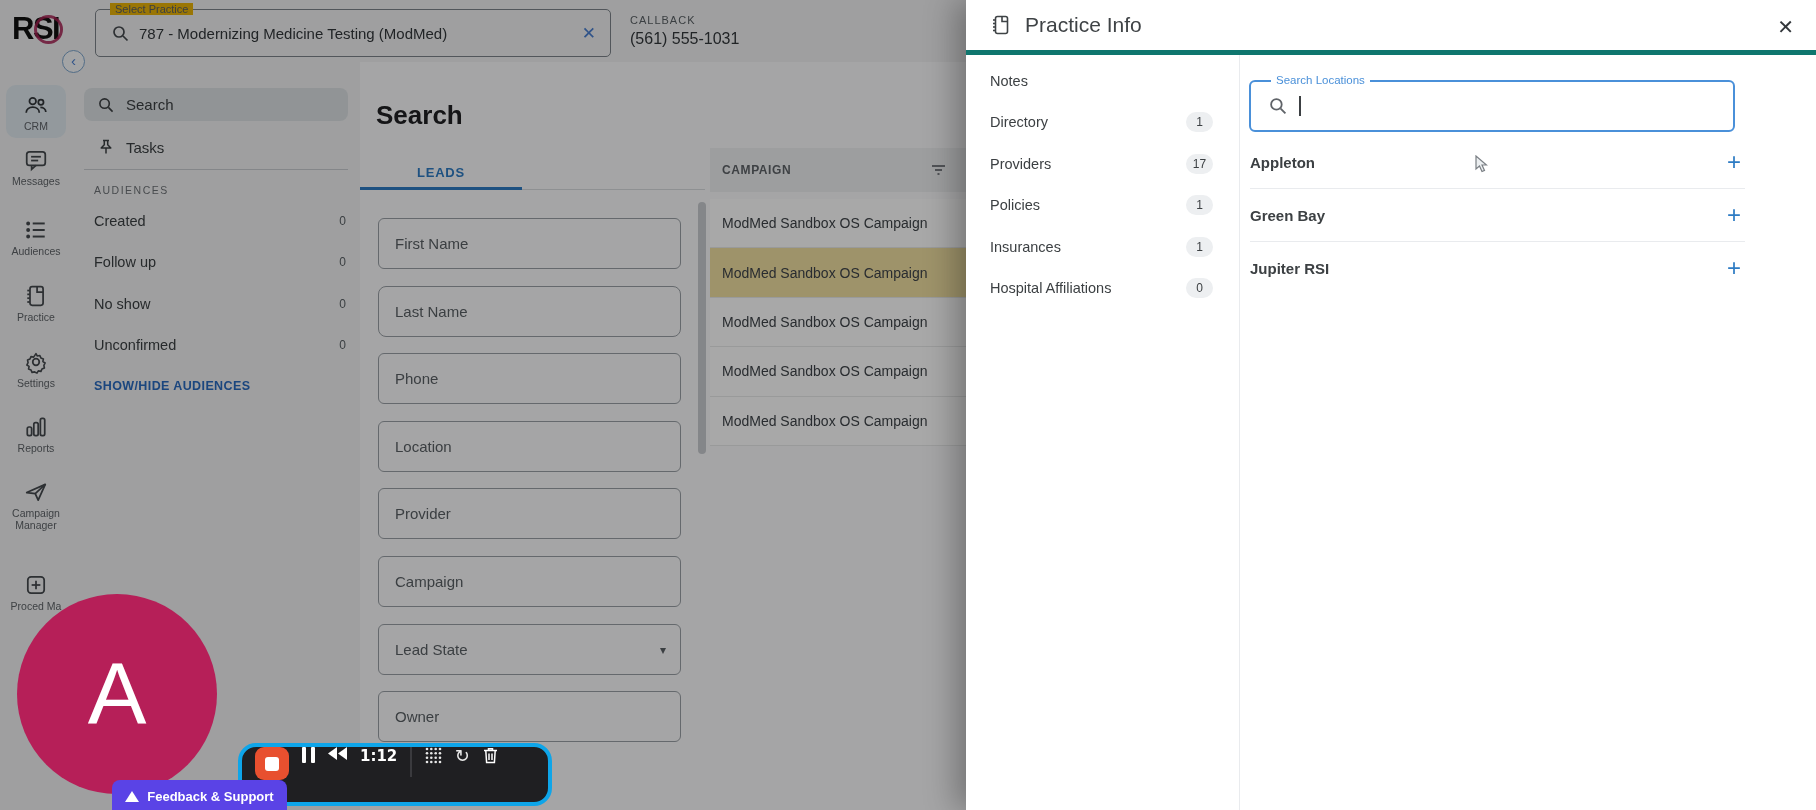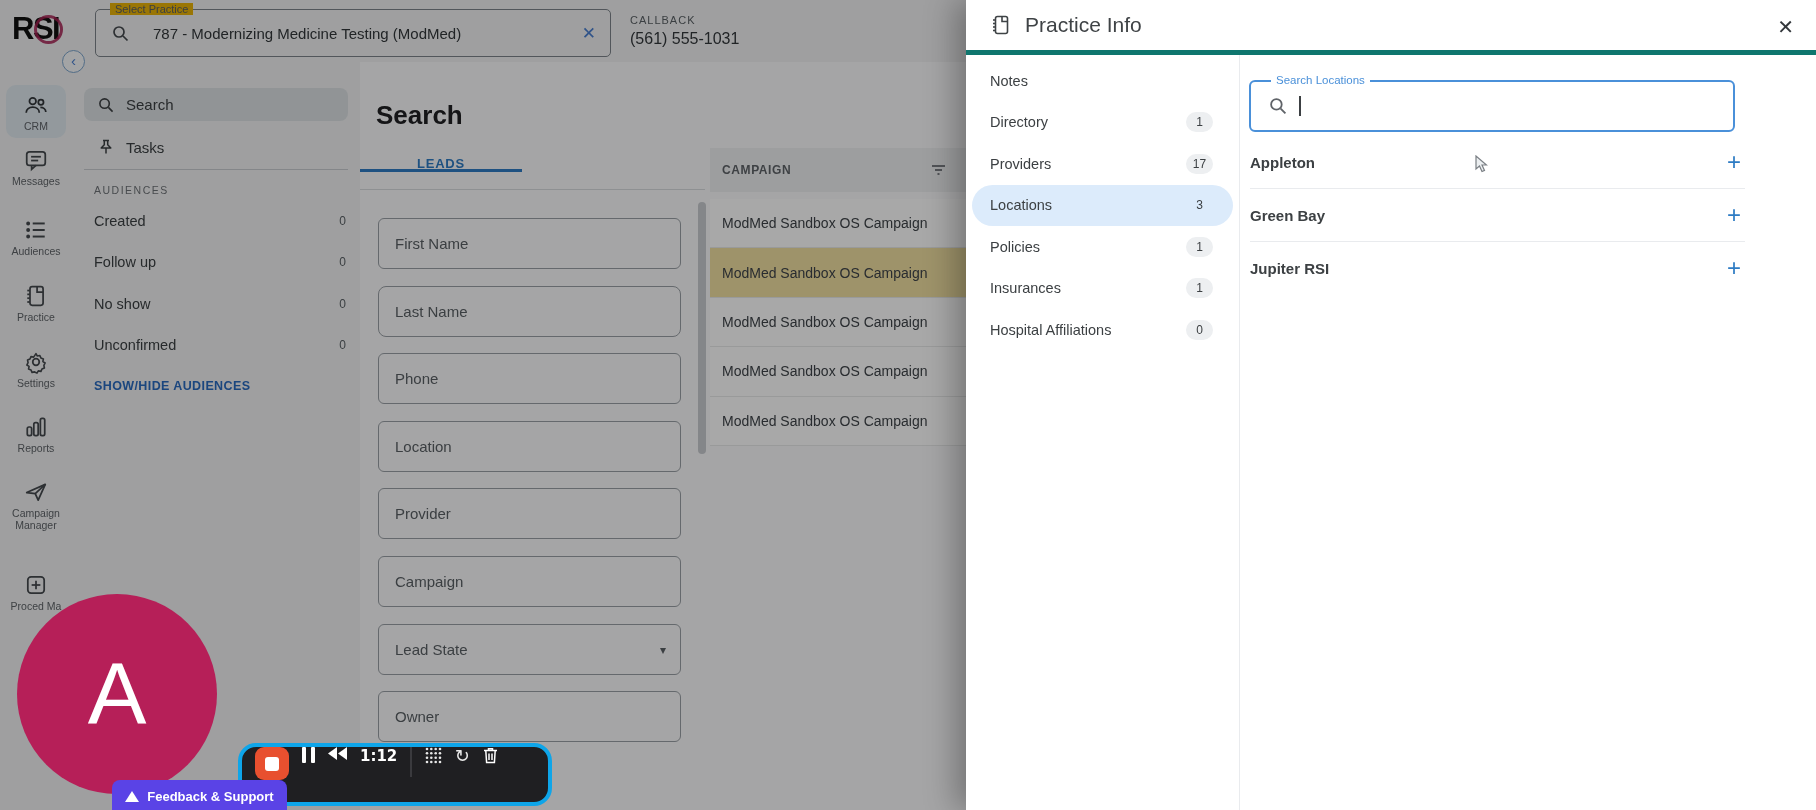--- a/index.html
+++ b/index.html
@@ -9,21 +9,21 @@
 
   
   #left-app{position:absolute;left:0;top:0;width:966px;height:810px;background:#f1f2f3;z-index:1;}
 
   
   #topbar{position:absolute;left:0;top:0;width:966px;height:62px;background:#f1f2f3;}
   .logo{position:absolute;left:12px;top:11px;font-size:31px;font-weight:800;letter-spacing:-1.5px;color:#121212;}
   .logo-ring{position:absolute;left:22px;top:4px;width:23px;height:23px;border:3.5px solid #a72052;border-radius:50%;opacity:.85;}
   .fieldset{position:absolute;left:95px;top:9px;width:516px;height:48px;border:1.5px solid #7d838a;border-radius:5px;box-sizing:border-box;display:flex;align-items:center;}
   .fieldset .flabel{position:absolute;left:14px;top:-7px;font-size:11px;color:#5a6065;background:#eab308;padding:0 5px;}
-  .fieldset .fval{font-size:15px;color:#33373b;margin-left:24px;}
+  .fieldset .fval{font-size:15px;color:#33373b;margin-left:10px;}
   .fieldset .mag{margin-left:16px;display:flex;}
   .clear-x{position:absolute;right:14px;top:13px;font-size:17px;color:#4a7fd0;cursor:pointer;}
   .cb-label{position:absolute;left:630px;top:14px;font-size:11px;letter-spacing:1px;color:#5a6065;}
   .cb-value{position:absolute;left:630px;top:30px;font-size:16px;color:#33373b;text-align:right;}
 
   
   #sidebar{position:absolute;left:0;top:62px;width:72px;height:748px;}
   .sb-item{position:absolute;left:0;width:72px;text-align:center;color:#45494e;}
   .sb-item .sb-ic{display:block;margin:0 auto 3px auto;width:24px;height:24px;}
   .sb-item .sb-lb{font-size:10.5px;color:#5f6368;line-height:12px;display:block;padding:0 2px;}
@@ -42,21 +42,21 @@
   .np-div{position:absolute;left:12px;top:107px;width:264px;height:1px;background:#c9ccd0;}
   .np-aud{position:absolute;left:22px;top:122px;font-size:10.5px;letter-spacing:1.5px;color:#6e7277;}
   .aud-row{position:absolute;left:22px;width:252px;height:22px;display:flex;align-items:center;font-size:14.5px;color:#3c4043;}
   .aud-row .cnt{margin-left:auto;font-size:12px;color:#5a6065;}
   .aud-1{top:148px;} .aud-2{top:189px;} .aud-3{top:231px;} .aud-4{top:272px;}
   .np-showhide{position:absolute;left:22px;top:317px;font-size:12.5px;font-weight:bold;letter-spacing:.4px;color:#2a6bc0;cursor:pointer;}
 
   
   #main{position:absolute;left:360px;top:62px;width:606px;height:748px;background:#fbfbfc;}
   .m-title{position:absolute;left:16px;top:38px;font-size:26px;font-weight:600;color:#202124;}
-  .tabs{position:absolute;left:0;top:94px;width:345px;height:33px;display:flex;border-bottom:1px solid #d8dbde;flex-direction:column;}
+  .tabs{position:absolute;left:0;top:94px;width:345px;height:33px;display:flex;border-bottom:1px solid #d8dbde;}
   .tab{display:flex;align-items:center;justify-content:center;font-size:13px;font-weight:bold;letter-spacing:.8px;color:#454a4f;position:relative;cursor:pointer;}
   .tab-leads{width:162px;color:#2e7cc4;}
   .tab-leads::after{content:"";position:absolute;left:0;right:0;bottom:-1px;height:3px;background:#2e7cc4;}
   .tab-patients{width:183px;}
   .form{position:absolute;left:18px;top:0;width:303px;}
   .field{position:absolute;left:0;width:303px;height:51px;border:1.5px solid #9aa0a6;border-radius:6px;
      box-sizing:border-box;display:flex;align-items:center;padding-left:16px;font-size:15px;color:#5a6065;background:transparent;}
   .f-1{top:156px;} .f-2{top:224px;border-radius:8px;} .f-3{top:291px;} .f-4{top:359px;}
   .f-5{top:426px;} .f-6{top:494px;} .f-7{top:562px;} .f-8{top:629px;}
   .field .caret{margin-left:auto;margin-right:14px;font-size:12px;color:#5a6065;}
@@ -357,24 +357,20 @@
 
     </div>
     <div class="dnav">
       <span>Directory</span>
       <span class="badge">1</span>
     </div>
     <div class="dnav">
       <span>Providers</span>
       <span class="badge">17</span>
     </div>
-    <div class="dnav selected">
-      <span>Locations</span>
-      <span class="badge">3</span>
-    </div>
     <div class="dnav">
       <span>Policies</span>
       <span class="badge">1</span>
     </div>
     <div class="dnav">
       <span>Insurances</span>
       <span class="badge">1</span>
     </div>
     <div class="dnav">
       <span>Hospital Affiliations</span>

